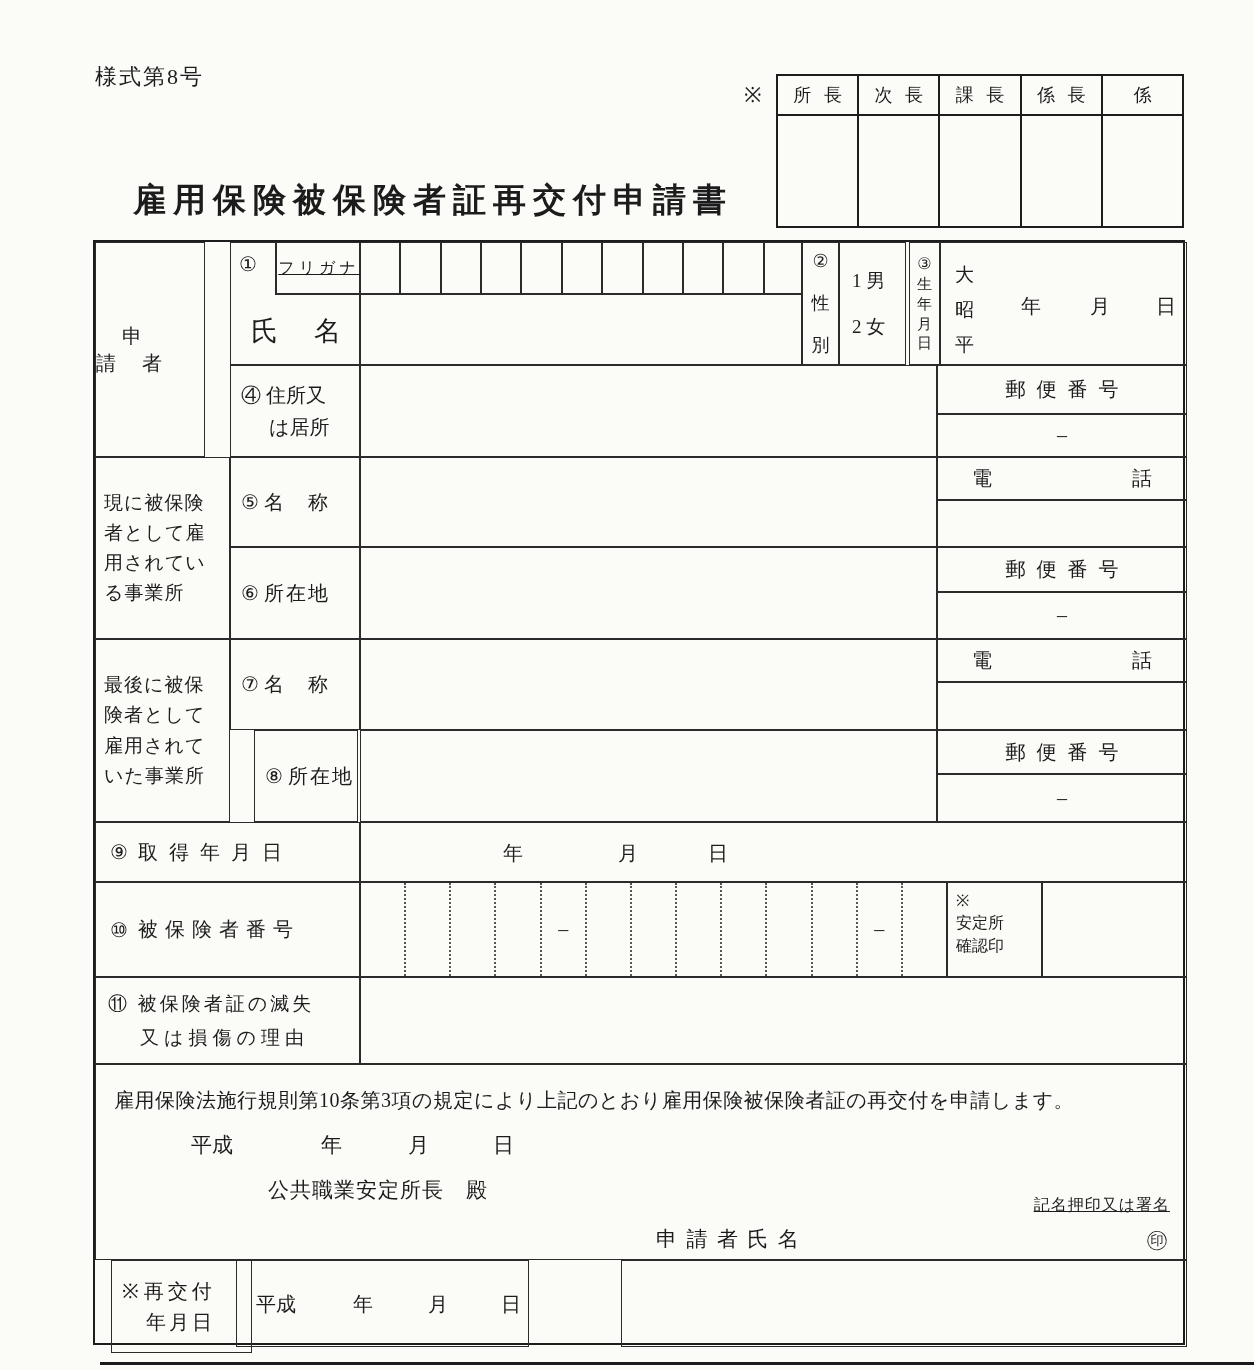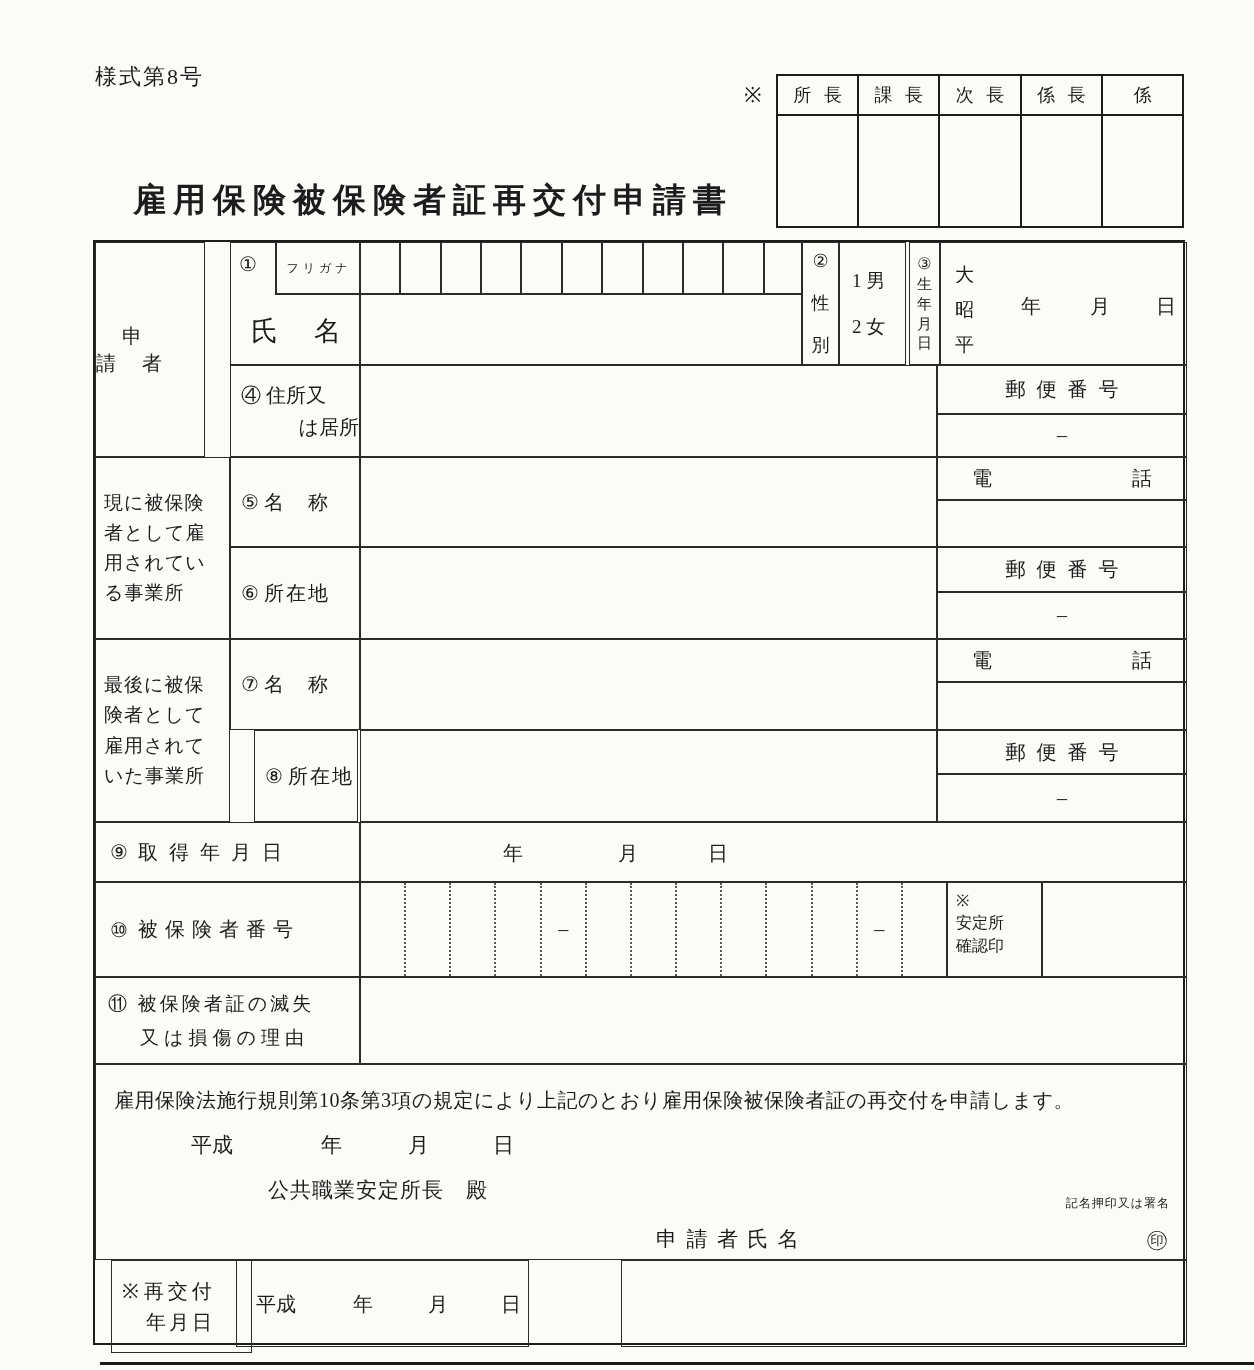--- a/index.html
+++ b/index.html
@@ -33,41 +33,41 @@
   .item-num { font-size:20px; }
 
   .kana-strip { display:flex; }
   .kana-cell { flex:1; border-right:2px solid #2b2b2b; }
   .kana-cell:last-child { border-right:none; }
 
   .num-strip { display:flex; }
   .num-cell { flex:1; border-left:2px dotted #555; display:flex; align-items:center; justify-content:center; font-size:20px; }
   .num-cell:first-child { border-left:none; }
 
-  .small-note { font-size:12px; letter-spacing:1px; }
+  .small-note { font-size:16px; letter-spacing:1px;text-decoration:underline; }
   .dash { font-size:20px; }
 </style>
 </head>
 <body>
 
 <div class="abs form-number">様式第8号</div>
 <div class="abs title">雇用保険被保険者証再交付申請書</div>
 
 <div class="abs approval-mark">※</div>
 <div class="approval-table abs">
   <div class="approval-col">
     <div class="approval-head">所長</div>
     <div class="approval-body"></div>
   </div>
   <div class="approval-col">
+    <div class="approval-head">次長</div>
+    <div class="approval-body"></div>
+  </div>
+  <div class="approval-col">
     <div class="approval-head">課長</div>
-    <div class="approval-body"></div>
-  </div>
-  <div class="approval-col">
-    <div class="approval-head">次長</div>
     <div class="approval-body"></div>
   </div>
   <div class="approval-col">
     <div class="approval-head">係長</div>
     <div class="approval-body"></div>
   </div>
   <div class="approval-col">
     <div class="approval-head">係</div>
     <div class="approval-body"></div>
   </div>
@@ -131,21 +131,21 @@
     <span class="abs" style="left:80px;top:50px;font-size:20px;">年</span>
     <span class="abs" style="left:149px;top:50px;font-size:20px;">月</span>
     <span class="abs" style="left:215px;top:50px;font-size:20px;">日</span>
   </div>
 
   <div class="cell vcenter" style="left:135px;top:123px;width:130px;height:92px;padding-left:10px;font-size:20px;line-height:1.6;">
     <div>
       <span>④</span>
       <span>住所又</span>
     </div>
-    <div style="padding-left:28px;text-align:right;">は居所</div>
+    <div style="padding-left:28px;">は居所</div>
   </div>
   <div class="cell" style="left:265px;top:123px;width:577px;height:92px;"></div>
   <div class="cell center" style="left:842px;top:123px;width:250px;height:49px;font-size:20px;letter-spacing:0.55em;text-indent:0.55em;">郵便番号</div>
   <div class="cell center dash" style="left:842px;top:172px;width:250px;height:43px;">–</div>
 
   <div class="cell vcenter group-label" style="left:0;top:215px;width:135px;height:182px;">
     <div>現に被保険</div>
     <div>者として雇</div>
     <div>用されてい</div>
     <div>る事業所</div>

